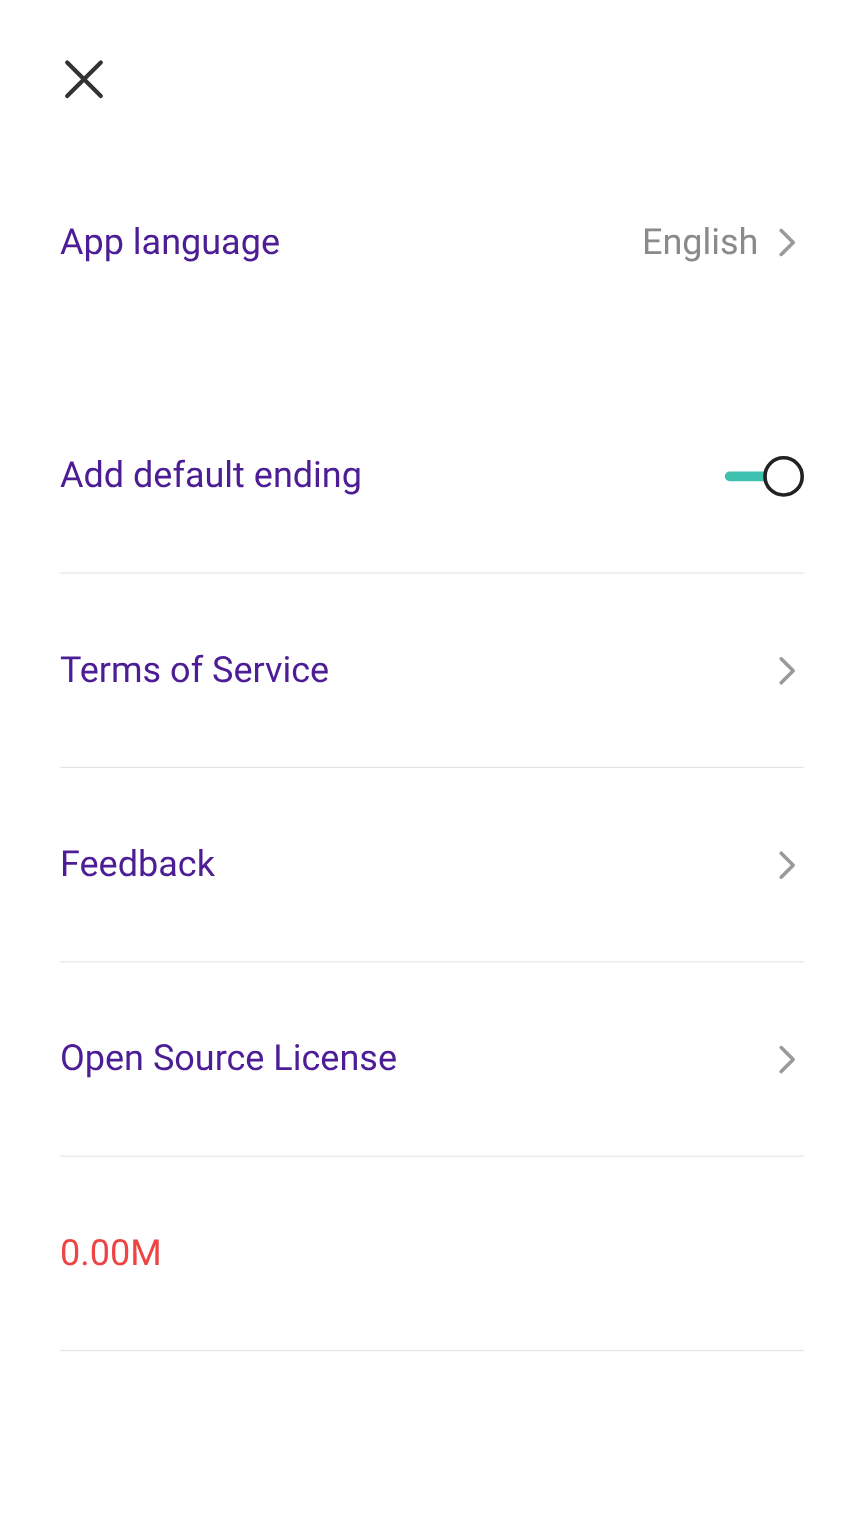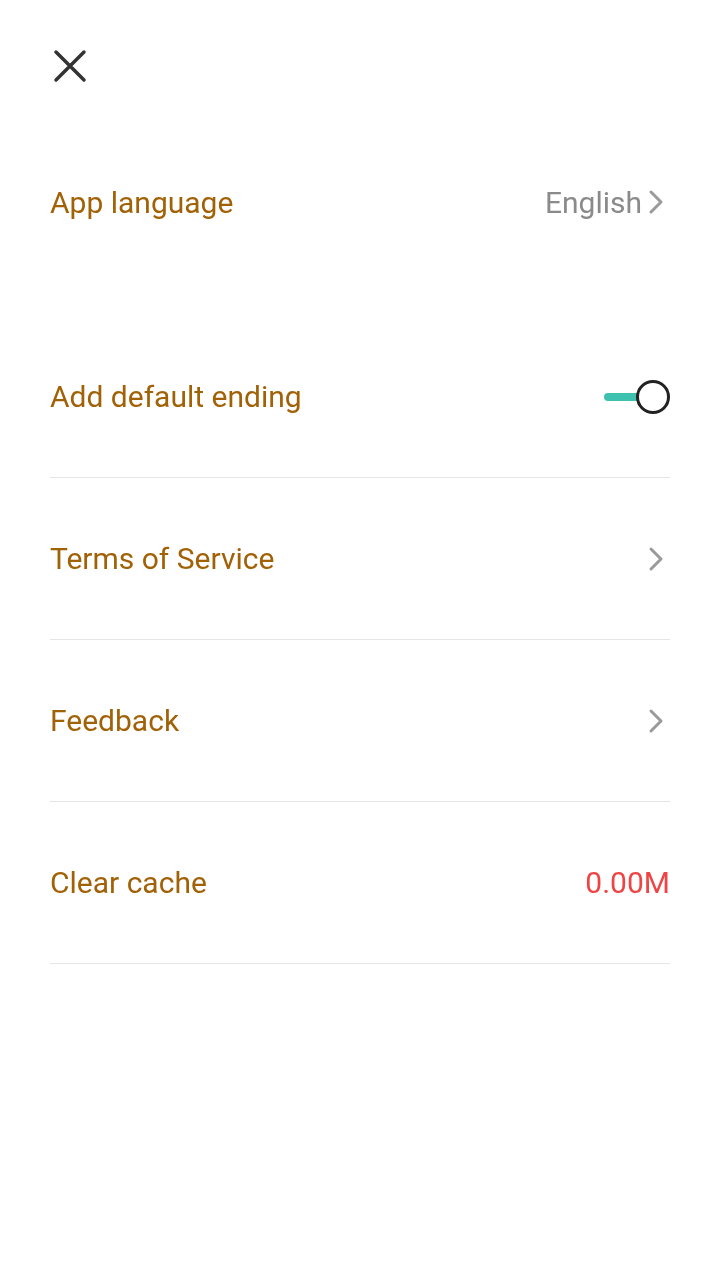--- a/index.html
+++ b/index.html
@@ -36,27 +36,27 @@
       min-height: 162px;
     }
     .row.first {
       min-height: 228px;
     }
     .row.bordered {
       border-bottom: 1px solid #e6e6e6;
     }
     .row-label {
       font-size: 30px;
-      color: #a16207;
+      color: #4c1d95;
       font-weight: 400;
     }
     .row-right {
       display: flex;
       align-items: center;
-      gap: 0;
+      gap: 10px;
     }
     .row-value {
       font-size: 30px;
       color: #8a8a8a;
       font-weight: 400;
     }
     .row-value.dark {
       color: #ef4444;
     }
     .chevron {
@@ -145,21 +145,30 @@
     <div class="row-right">
       <span class="chevron">
         <svg width="28" height="28" viewBox="0 0 28 28" fill="none">
           <path d="M9 4 L19 14 L9 24" stroke="#9a9a9a" stroke-width="3" stroke-linecap="round" stroke-linejoin="round"></path>
         </svg>
       </span>
     </div>
   </div>
 
 
+  <div class="row bordered">
+    <span class="row-label">Open Source License</span>
+    <div class="row-right">
+      <span class="chevron">
+        <svg width="28" height="28" viewBox="0 0 28 28" fill="none">
+          <path d="M9 4 L19 14 L9 24" stroke="#9a9a9a" stroke-width="3" stroke-linecap="round" stroke-linejoin="round"></path>
+        </svg>
+      </span>
+    </div>
+  </div>
 
   <div class="row bordered">
-    <span class="row-label">Clear cache</span>
     <div class="row-right">
       <span class="row-value dark">0.00M</span>
     </div>
   </div>
 
 </div>
 
 </body></html>

